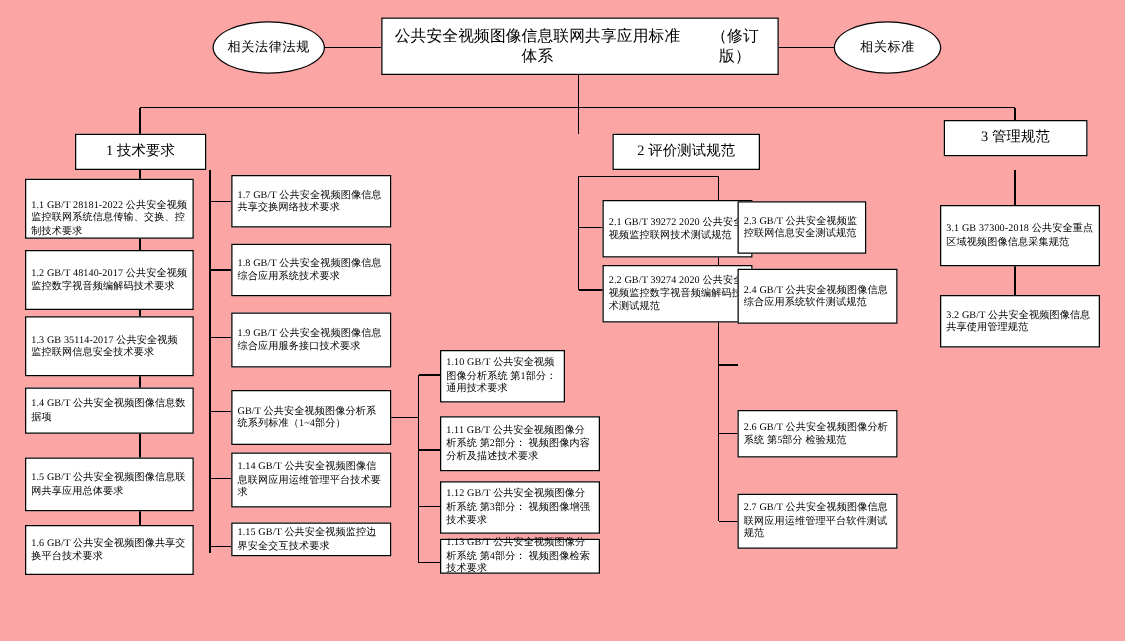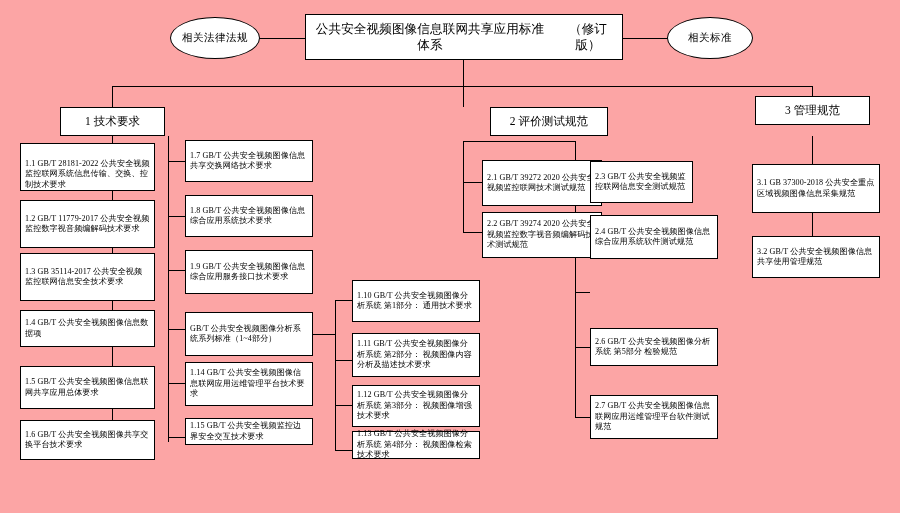--- a/index.html
+++ b/index.html
@@ -94,21 +94,21 @@
     <span>2 评价测试规范</span>
   </div>
   <div class="box cat" style="left:755px;top:96px;width:115px;height:29px;">
     <span>3 管理规范</span>
   </div>
 
   <div class="box leaf" style="left:20px;top:143px;width:135px;height:48px;align-items:flex-end;">
     <span>1.1 GB/T 28181-2022 公共安全视频监控联网系统信息传输、交换、控制技术要求</span>
   </div>
   <div class="box leaf" style="left:20px;top:200px;width:135px;height:48px;">
-    <span>1.2 GB/T 11779-2017 公共安全视频监控数字视音频编解码技术要求</span>
+    <span>1.2 GB/T 48140-2017 公共安全视频监控数字视音频编解码技术要求</span>
   </div>
   <div class="box leaf" style="left:20px;top:253px;width:135px;height:48px;">
     <span>1.3 GB 35114-2017 公共安全视频监控联网信息安全技术要求</span>
   </div>
   <div class="box leaf" style="left:20px;top:310px;width:135px;height:37px;">
     <span>1.4 GB/T 公共安全视频图像信息数据项</span>
   </div>
   <div class="box leaf" style="left:20px;top:366px;width:135px;height:43px;">
     <span>1.5 GB/T 公共安全视频图像信息联网共享应用总体要求</span>
   </div>
@@ -128,21 +128,21 @@
   <div class="box leaf" style="left:185px;top:312px;width:128px;height:44px;justify-content:flex-end;">
     <span>GB/T 公共安全视频图像分析系统系列标准（1~4部分）</span>
   </div>
   <div class="box leaf" style="left:185px;top:362px;width:128px;height:44px;">
     <span>1.14 GB/T 公共安全视频图像信息联网应用运维管理平台技术要求</span>
   </div>
   <div class="box leaf" style="left:185px;top:418px;width:128px;height:27px;">
     <span>1.15 GB/T 公共安全视频监控边界安全交互技术要求</span>
   </div>
 
-  <div class="box leaf" style="left:352px;top:280px;width:128px;height:42px;">
+  <div class="box leaf" style="left:352px;top:280px;width:100px;height:42px;">
     <span>1.10 GB/T 公共安全视频图像分析系统 第1部分： 通用技术要求</span>
   </div>
   <div class="box leaf" style="left:352px;top:333px;width:128px;height:44px;">
     <span>1.11 GB/T 公共安全视频图像分析系统 第2部分： 视频图像内容分析及描述技术要求</span>
   </div>
   <div class="box leaf" style="left:352px;top:385px;width:128px;height:42px;">
     <span>1.12 GB/T 公共安全视频图像分析系统 第3部分： 视频图像增强技术要求</span>
   </div>
   <div class="box leaf" style="left:352px;top:431px;width:128px;height:28px;">
     <span>1.13 GB/T 公共安全视频图像分析系统 第4部分： 视频图像检索技术要求</span>

